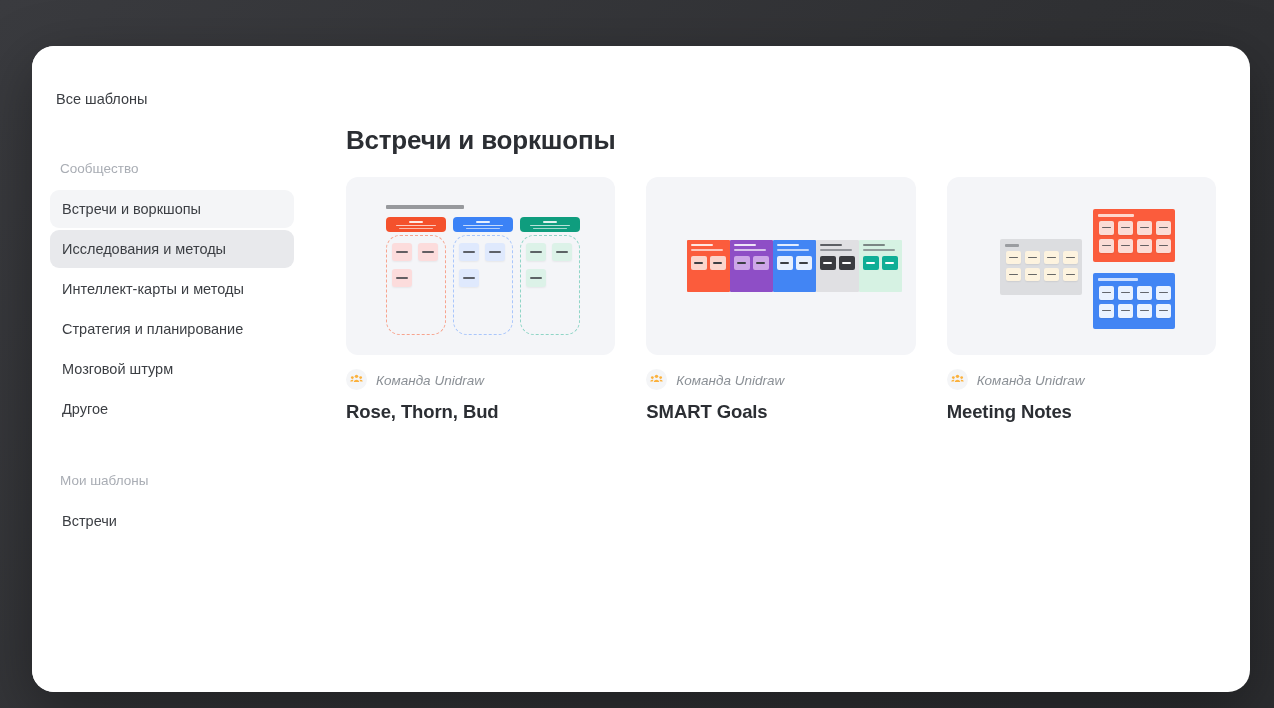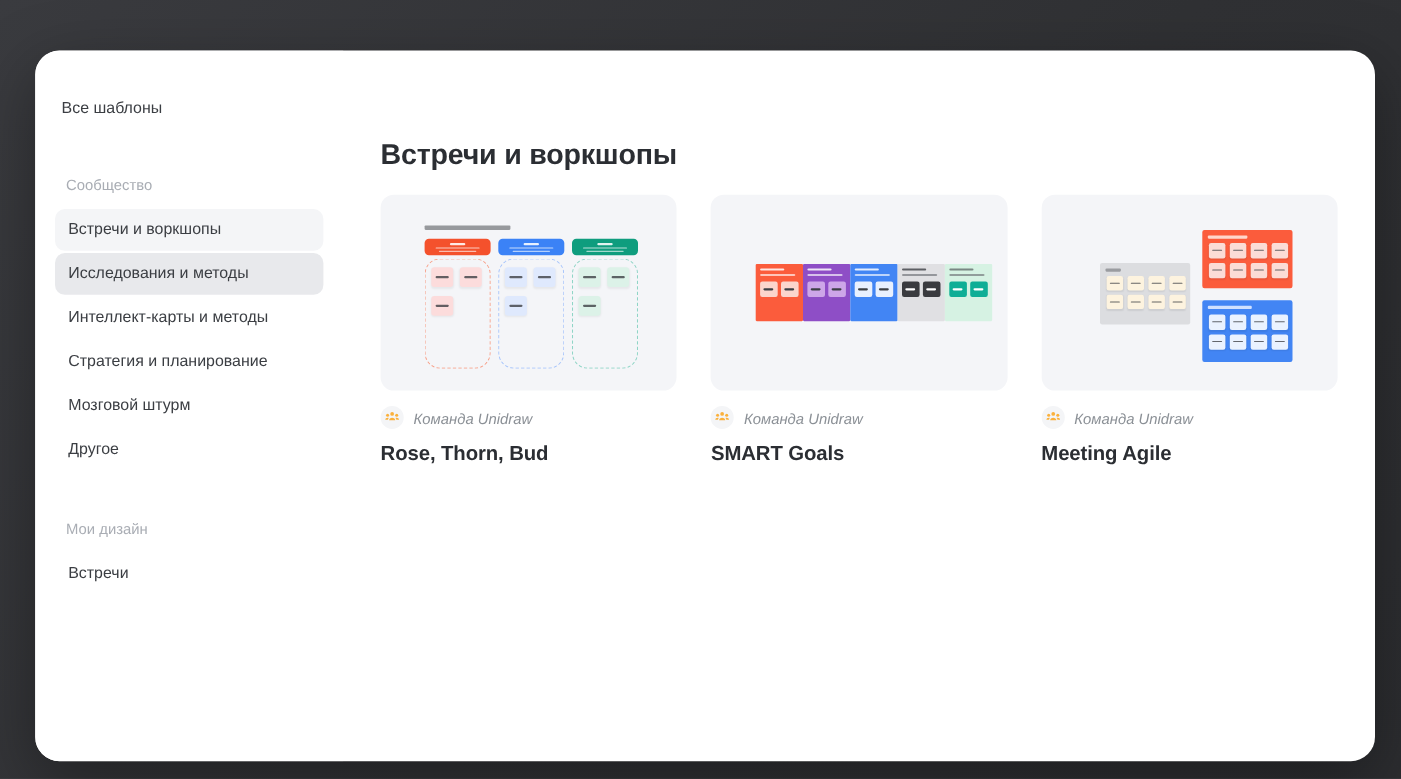--- a/index.html
+++ b/index.html
@@ -302,21 +302,21 @@
 
     <nav class="nav-list">
       <div class="nav-item sel">Встречи и воркшопы</div>
       <div class="nav-item hover">Исследования и методы</div>
       <div class="nav-item">Интеллект-карты и методы</div>
       <div class="nav-item">Стратегия и планирование</div>
       <div class="nav-item">Мозговой штурм</div>
       <div class="nav-item">Другое</div>
     </nav>
 
-    <div class="nav-section-label">Мои дизайн</div>
+    <div class="nav-section-label">Мои шаблоны</div>
 
     <nav class="nav-list">
       <div class="nav-item">Встречи</div>
     </nav>
   </aside>
 
   <main id="main">
 
 
     <h1 id="section-title">Встречи и воркшопы</h1>
@@ -571,18 +571,18 @@
               <circle cx="8" cy="4.1" r="2.1" fill="#fbb13c"></circle>
               <path d="M4.6 11.2c0-1.9 1.5-3 3.4-3s3.4 1.1 3.4 3z" fill="#fbb13c"></path>
               <circle cx="2.9" cy="5.6" r="1.7" fill="#fbb13c"></circle>
               <path d="M0.3 10.6c0-1.5 1.2-2.4 2.6-2.4 .5 0 1 .1 1.4.3-.6.6-.9 1.3-1 2.1z" fill="#fbb13c"></path>
               <circle cx="13.1" cy="5.6" r="1.7" fill="#fbb13c"></circle>
               <path d="M15.7 10.6c0-1.5-1.2-2.4-2.6-2.4-.5 0-1 .1-1.4.3.6.6.9 1.3 1 2.1z" fill="#fbb13c"></path>
             </svg>
           </span>
           <span class="author">Команда Unidraw</span>
         </div>
-        <h2 class="card-title">Meeting Agile</h2>
+        <h2 class="card-title">Meeting Notes</h2>
       </article>
 
     </section>
   </main>
 </div>
 
 </body></html>

